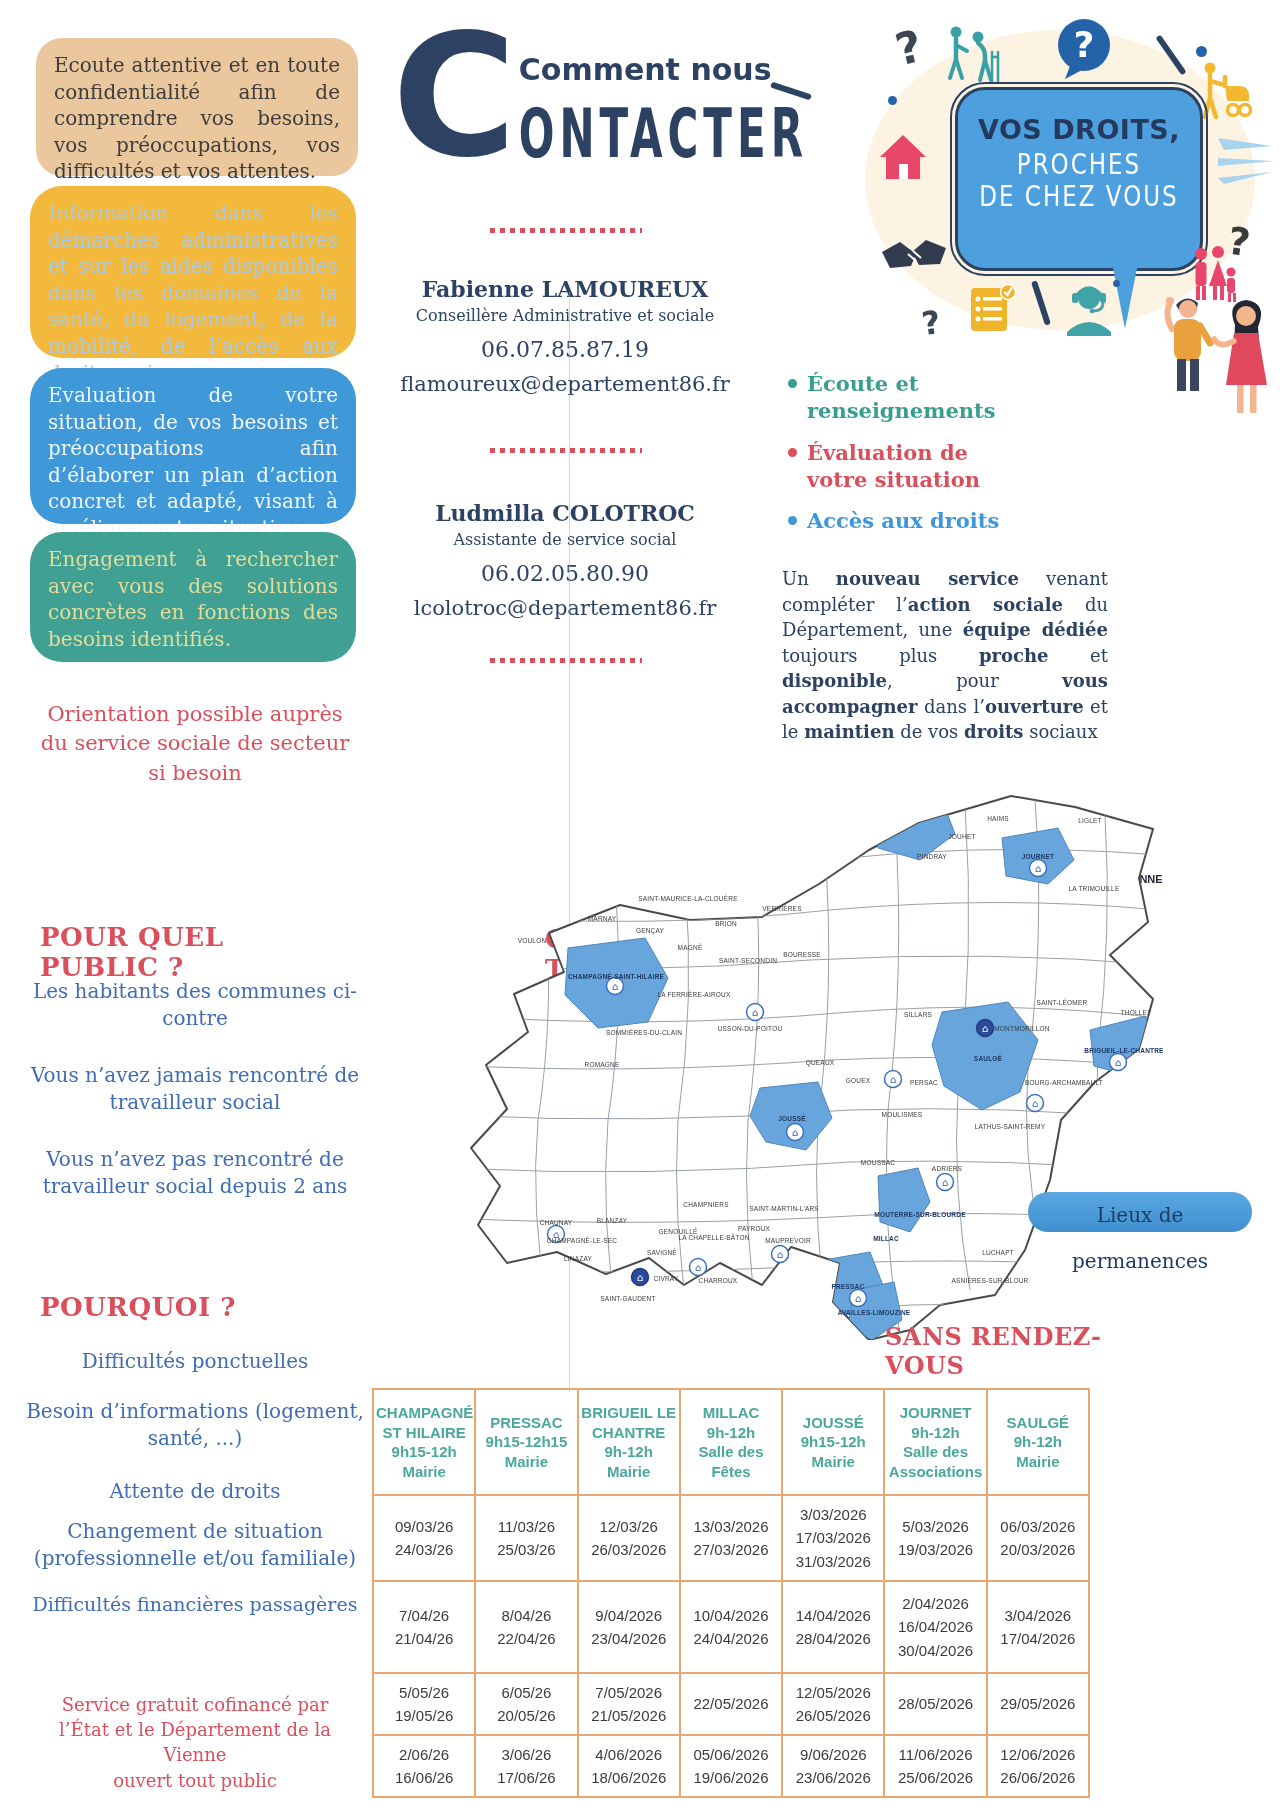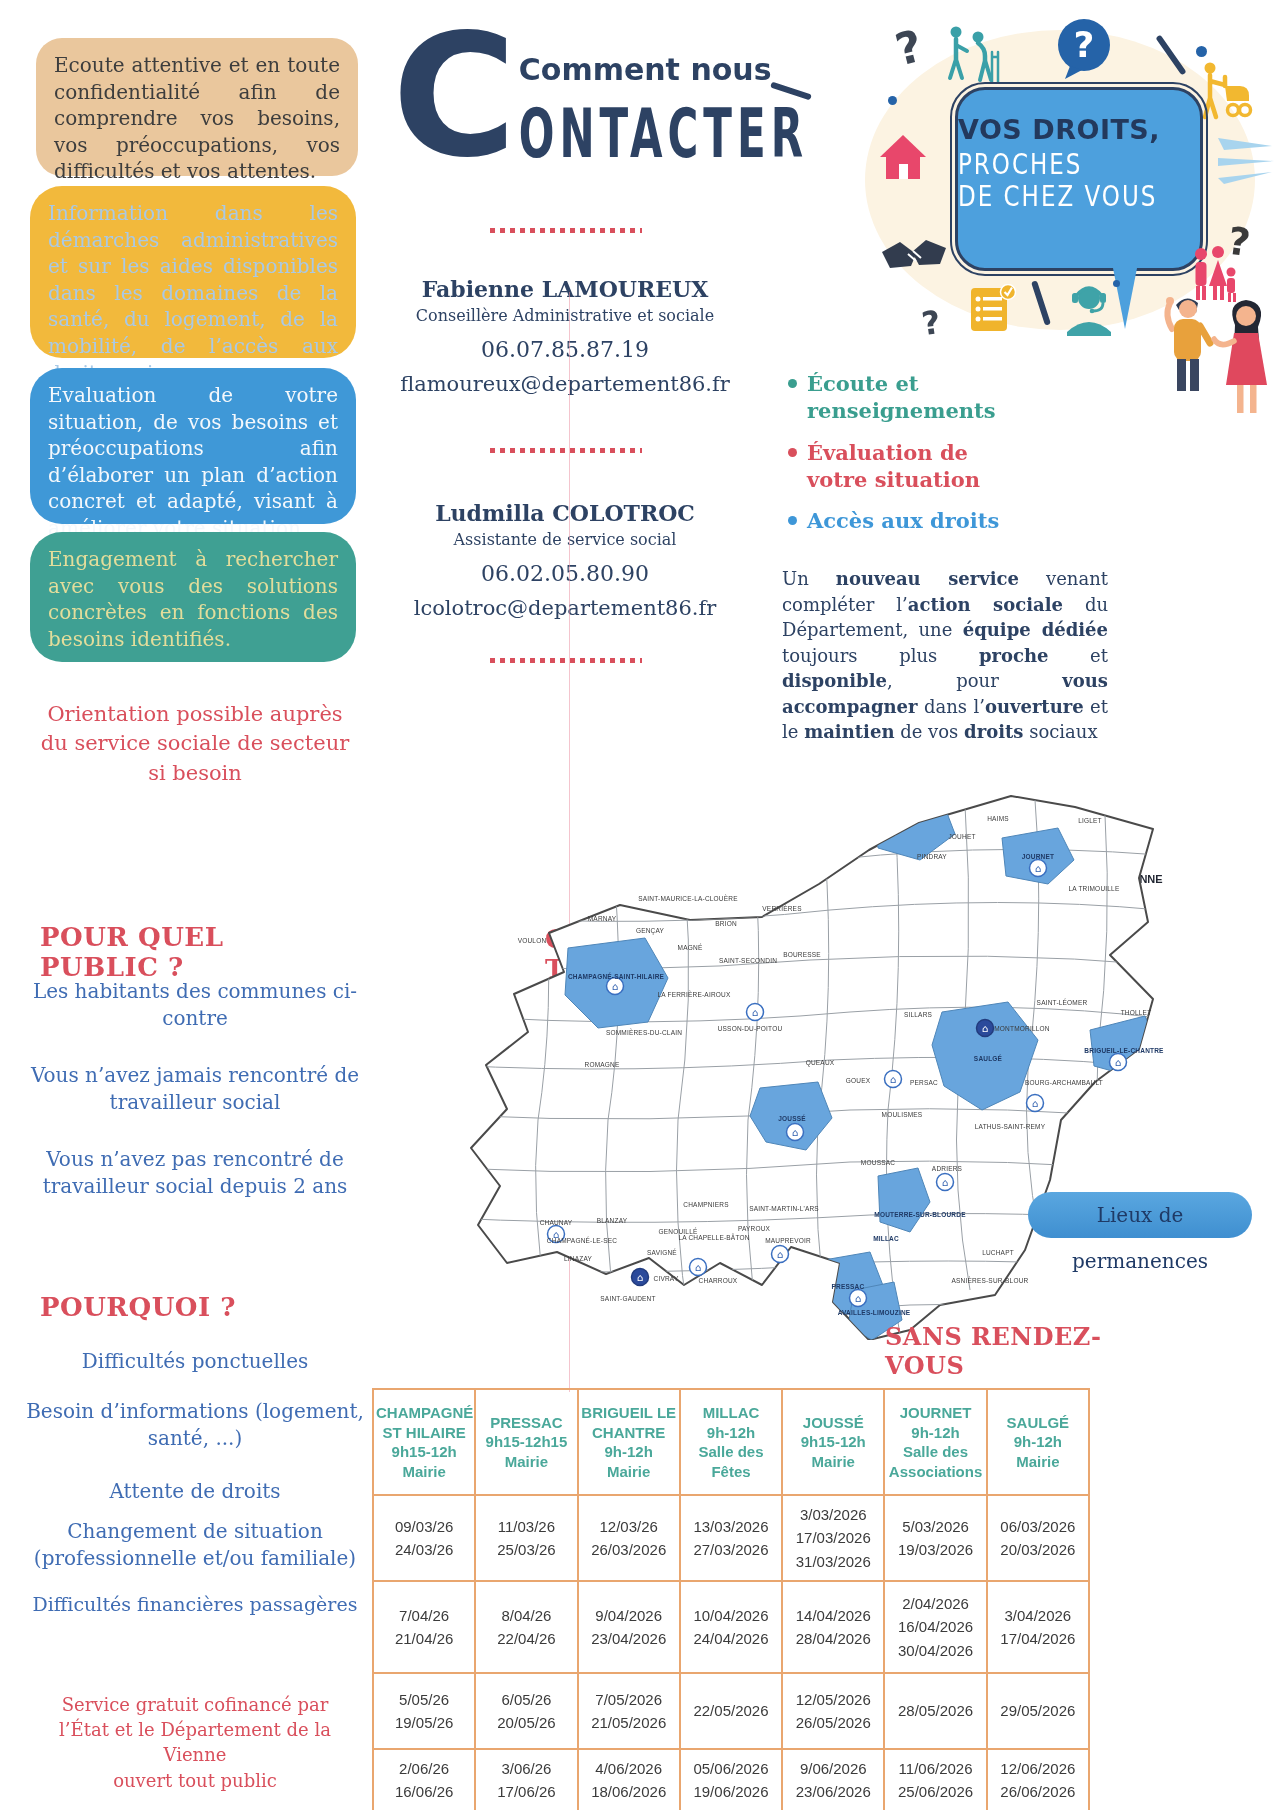--- a/index.html
+++ b/index.html
@@ -39,21 +39,21 @@
   .person{width:350px;text-align:center;}
   #person1{left:390px;top:276px;} #person2{left:390px;top:500px;}
   .p-name{font-size:22px;font-weight:bold;}
   .p-role{font-size:16px;margin-top:4px;}
   .p-phone{font-size:22px;margin-top:12px;}
   .p-email{font-size:21px;margin-top:10px;}
   #fold-line{left:569px;top:292px;width:1px;height:1100px;background:rgba(235,150,165,.55);}
   
   #hero-bg{left:865px;top:30px;width:390px;height:300px;border-radius:50%;background:#fcf3e2;}
   #bubble{left:955px;top:87px;width:242px;height:178px;background:#4da0dd;border:3px solid var(--navy);
-          outline:2px solid var(--navy);outline-offset:3px;border-radius:30px;text-align:left;
+          outline:2px solid var(--navy);outline-offset:3px;border-radius:30px;text-align:center;
           font-family:"DejaVu Sans",sans-serif;}
   .bub1{color:#23395d;font-weight:bold;font-size:27px;margin-top:24px;letter-spacing:.5px;}
   .bub2,.bub3{color:#ffffff;font-size:23px;letter-spacing:2px;transform:scaleY(1.25);margin-top:6px;}
   #bubble-tail{left:1112px;top:263px;width:0;height:0;border-left:13px solid transparent;
                border-right:13px solid transparent;border-top:66px solid #4da0dd;}
   .qmark{font-family:"DejaVu Sans",sans-serif;font-weight:bold;color:#3d4654;}
   #q1{left:896px;top:22px;font-size:44px;transform:rotate(-14deg);}
   #q2{left:1228px;top:220px;font-size:38px;color:#3a3a3a;transform:rotate(8deg);}
   #q3{left:922px;top:304px;font-size:32px;transform:rotate(-8deg);}
   .pen{background:var(--navy);border-radius:3px;}
@@ -80,33 +80,33 @@
   #prefet-logo .pl{font-size:11px;font-weight:bold;line-height:1.2;}
   #prefet-logo .motto{font-size:6.5px;font-style:italic;color:#555;line-height:1.3;margin-top:2px;}
   
   #map-title{left:545px;top:924px;width:300px;}
   #map-wrap{left:450px;top:790px;width:710px;height:550px;}
   #map-wrap svg{position:absolute;left:0;top:0;}
   #map-labels{position:absolute;left:0;top:0;width:710px;height:550px;}
   .mlabel{position:absolute;transform:translate(-50%,-50%);font-family:"Liberation Sans",sans-serif;
           font-size:6.5px;color:#3a3a3a;white-space:nowrap;letter-spacing:.2px;}
   .mlabel.on-blue{color:#1f3a66;font-weight:bold;}
-  #legend-pill{left:1028px;top:1192px;width:224px;height:46px;border-radius:23px;
+  #legend-pill{left:1028px;top:1192px;width:224px;height:40px;border-radius:23px;
                background:linear-gradient(#5aa7e0,#3f8fd0);color:#1f3a66;text-align:center;
                line-height:46px;font-size:20px;}
   #sans-title{left:885px;top:1322px;width:235px;font-size:24px;}
   
   #schedule{left:372px;top:1388px;width:718px;border-collapse:collapse;table-layout:fixed;
             font-family:"Liberation Sans",sans-serif;position:absolute;}
   #schedule th,#schedule td{border:2px solid var(--table-border);text-align:center;vertical-align:middle;padding:2px;}
   #schedule th{height:100px;color:var(--table-head);font-size:15px;line-height:1.3;font-weight:bold;}
   #schedule td{color:#3b3b3b;font-size:15px;line-height:1.55;}
   #schedule tbody tr:nth-child(1){height:86px;}
   #schedule tbody tr:nth-child(2){height:92px;}
-  #schedule tbody tr:nth-child(3){height:76px;margin-left:28px;}
+  #schedule tbody tr:nth-child(3){height:62px;margin-left:28px;}
   #schedule tbody tr:nth-child(4){height:62px;}
 </style>
 </head>
 <body>
 
 <div id="page">
 
   <div class="abs sbox" id="box-ecoute">Ecoute attentive et en toute confidentialité afin de comprendre vos besoins, vos préoccupations, vos difficultés et vos attentes.</div>
   <div class="abs sbox" id="box-info">Information dans les démarches administratives et sur les aides disponibles dans les domaines de la santé, du logement, de la mobilité, de l’accès aux droits sociaux ...</div>
   <div class="abs sbox" id="box-eval">Evaluation de votre situation, de vos besoins et préoccupations afin d’élaborer un plan d’action concret et adapté, visant à améliorer votre situation.</div>

